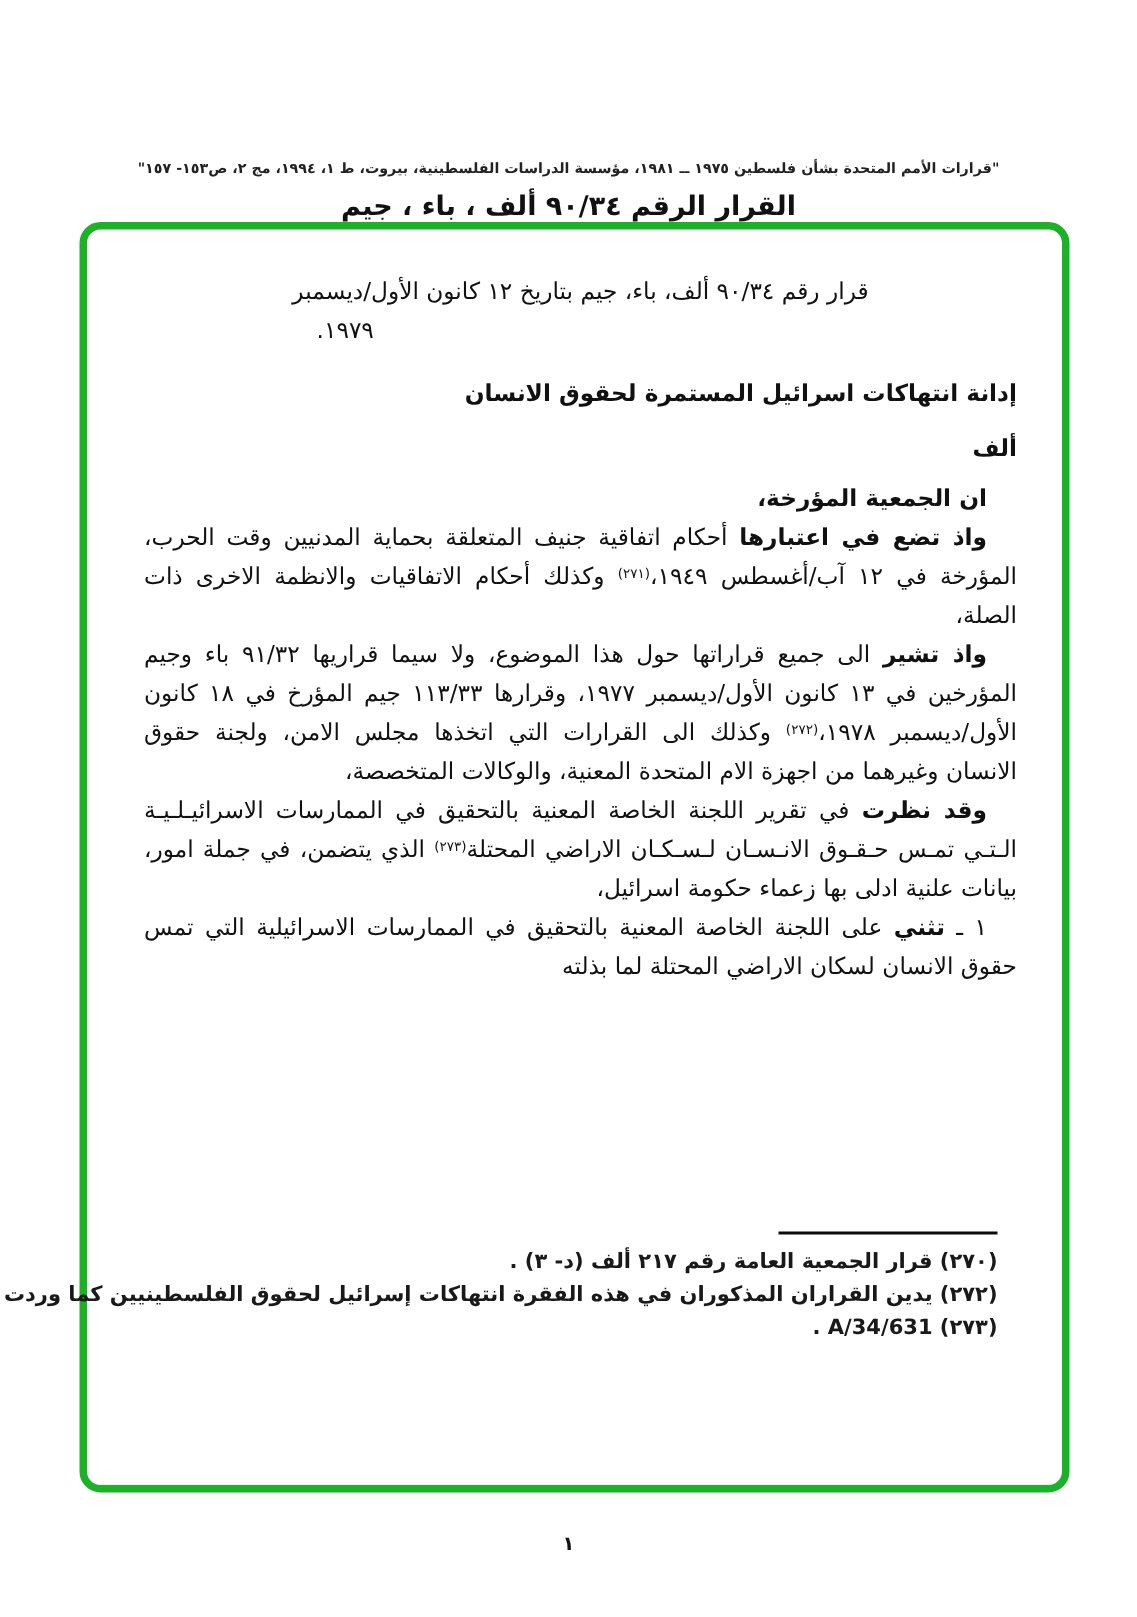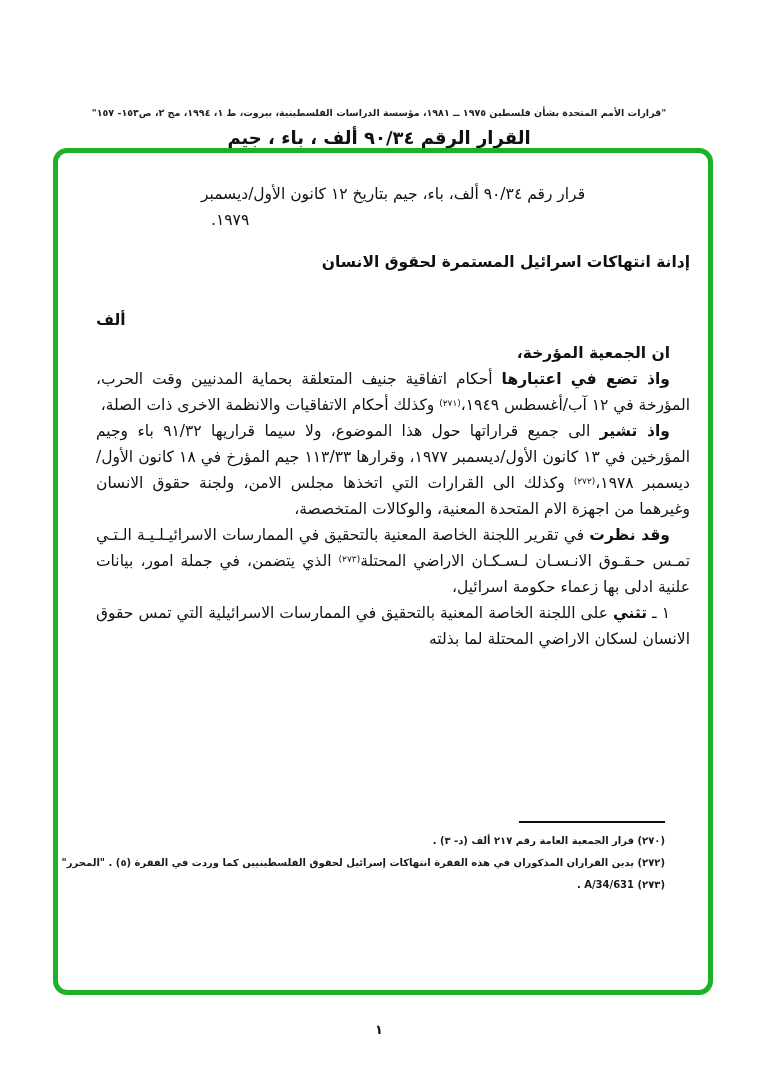--- a/index.html
+++ b/index.html
@@ -22,48 +22,48 @@
     font-weight:bold;font-size:9.5px;color:#222;
   }
   .green-box{
     position:absolute;left:53px;top:148px;
     width:650px;height:837px;
     border:5px solid #1cb228;
     border-radius:14px;
     background:#fff;
   }
   .content{
-    position:absolute;top:0;right:0;left:0;
+    position:absolute;top:0;right:12px;left:0;
     padding:28px 18px 0 38px;
     direction:rtl;
     font-size:15.5px;line-height:26px;
     text-align:justify;
   }
   .h-date1{text-align:center;}
   .h-date2{text-align:right;padding-left:0;padding-right:0;text-align:left;direction:rtl;}
   .h-date2 span{display:inline-block;margin-left:115px;}
   .h-subject{
     text-align:right;font-weight:bold;
   }
   .h-subject-first{margin-top:16px;}
   .h-section{
-    text-align:left;font-weight:bold;
-    margin-top:32px;margin-bottom:7px;
+    text-align:right;font-weight:bold;
+    margin-top:11px;margin-bottom:7px;
   }
   .para{
     text-align:justify;text-align-last:right;
     text-indent:20px;
   }
   sup{
     font-size:9px;line-height:0;vertical-align:4px;
   }
   .footnotes{
     position:absolute;top:668px;right:43px;left:38px;
     direction:rtl;
-    font-size:10px;font-weight:bold;line-height:22px;
+    font-size:14px;font-weight:bold;line-height:22px;
     color:#191919;
   }
   .fn-rule{
     width:146px;height:2px;background:#0c0c0c;margin-bottom:7px;
   }
   .fn-line{white-space:nowrap;text-align:right;}
   .page-number{
     position:absolute;top:1022px;left:0;width:100%;
     text-align:center;font-size:13px;font-weight:bold;
   }

